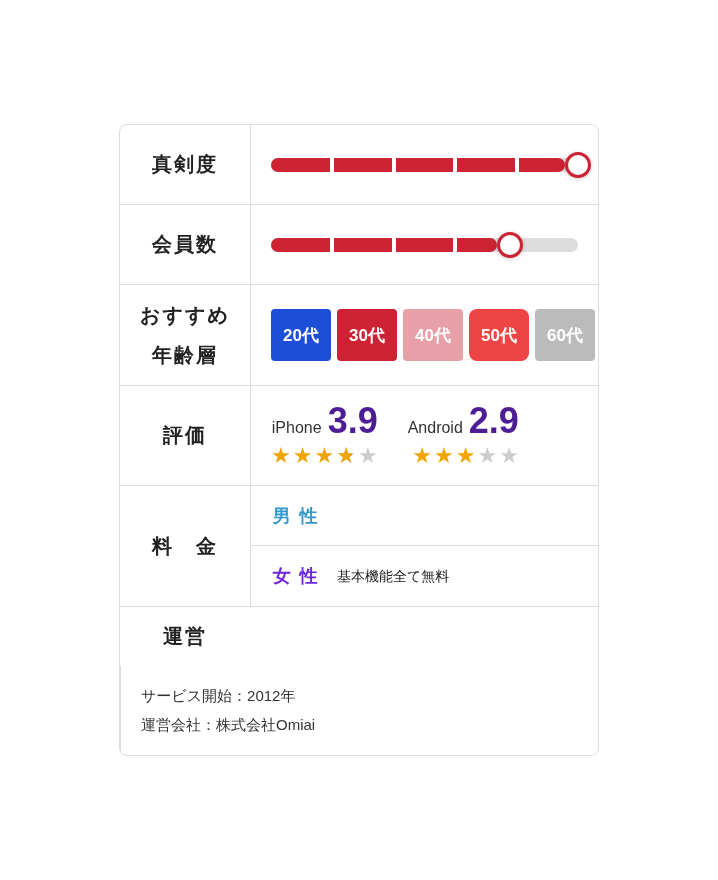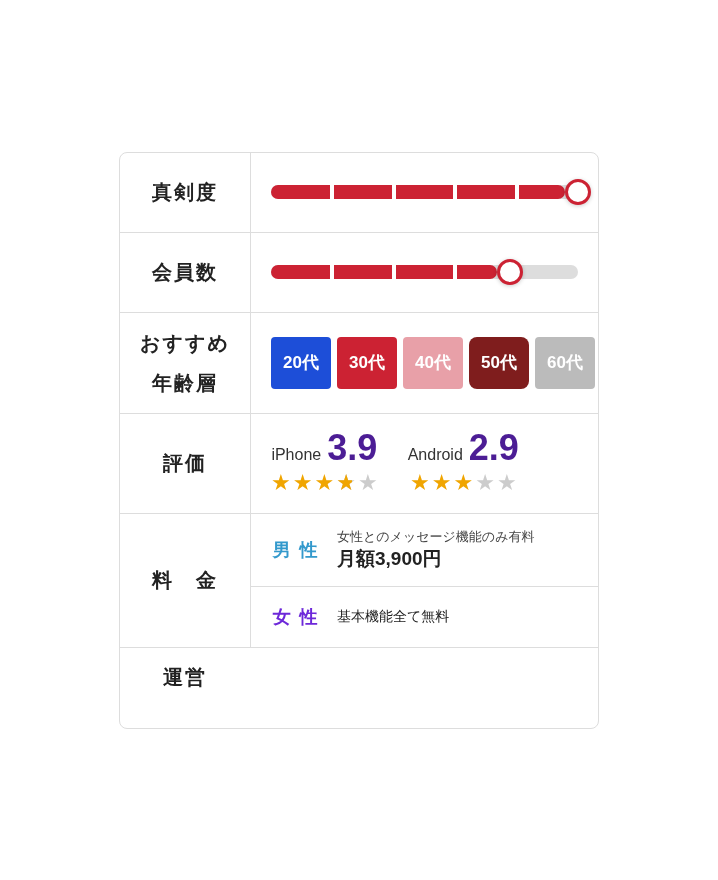--- a/index.html
+++ b/index.html
@@ -102,21 +102,21 @@
     
     .rating-container {
       display: flex;
       gap: 30px;
       align-items: flex-start;
       flex-wrap: wrap;
     }
     .rating-item {
       display: flex;
       flex-direction: column;
-      align-items: center;
+      align-items: flex-end;
     }
     .rating-title-line {
       display: flex;
       align-items: baseline;
       gap: 6px;
     }
     .rating-platform {
       font-size: 16px;
       color: #333;
     }
@@ -246,21 +246,21 @@
       <div class="age-container">
         <div class="age-badge" style="background:#1d4ed8;">
           <span>20代</span>
         </div>
         <div class="age-badge" style="background:#cc2233;">
           <span>30代</span>
         </div>
         <div class="age-badge" style="background:#e8a0a8;">
           <span>40代</span>
         </div>
-        <div class="age-badge" style="background:#7f1d1d;border-radius:8px;">
+        <div class="age-badge" style="background:#ef4444;border-radius:8px;">
           <span>50代</span>
         </div>
         <div class="age-badge" style="background:#bbb;">
           <span>60代</span>
         </div>
       </div>
     </div>
   </div>
 
   <div class="row" style="min-height:100px;">
@@ -304,34 +304,36 @@
   </div>
 
   <div class="row" style="min-height:120px;">
     <div class="label-cell">
       <span>料　金</span>
     </div>
     <div class="content-cell fee-cell">
 
       <div class="fee-row-inner">
         <span class="gender-label gender-male">男 性</span>
-        <div class="fee-desc">
-          <div class="fee-desc-sub">女性とのメッセージ機能のみ有料</div>
-          <div class="fee-desc-main">月額3,900円</div>
-        </div>
       </div>
 
       <div class="fee-row-inner">
         <span class="gender-label gender-female">女 性</span>
         <div class="fee-desc">
           <span class="fee-desc-free">基本機能全て無料</span>
         </div>
       </div>
     </div>
   </div>
 
   <div class="row">
     <div class="label-cell">
       <span>運営</span>
     </div>
+    <div class="content-cell">
+      <div class="ops-text">
+        <div>サービス開始：2012年</div>
+        <div>運営会社：株式会社Omiai</div>
+      </div>
+    </div>
   </div>
 
 </div>
 
 </body></html>

